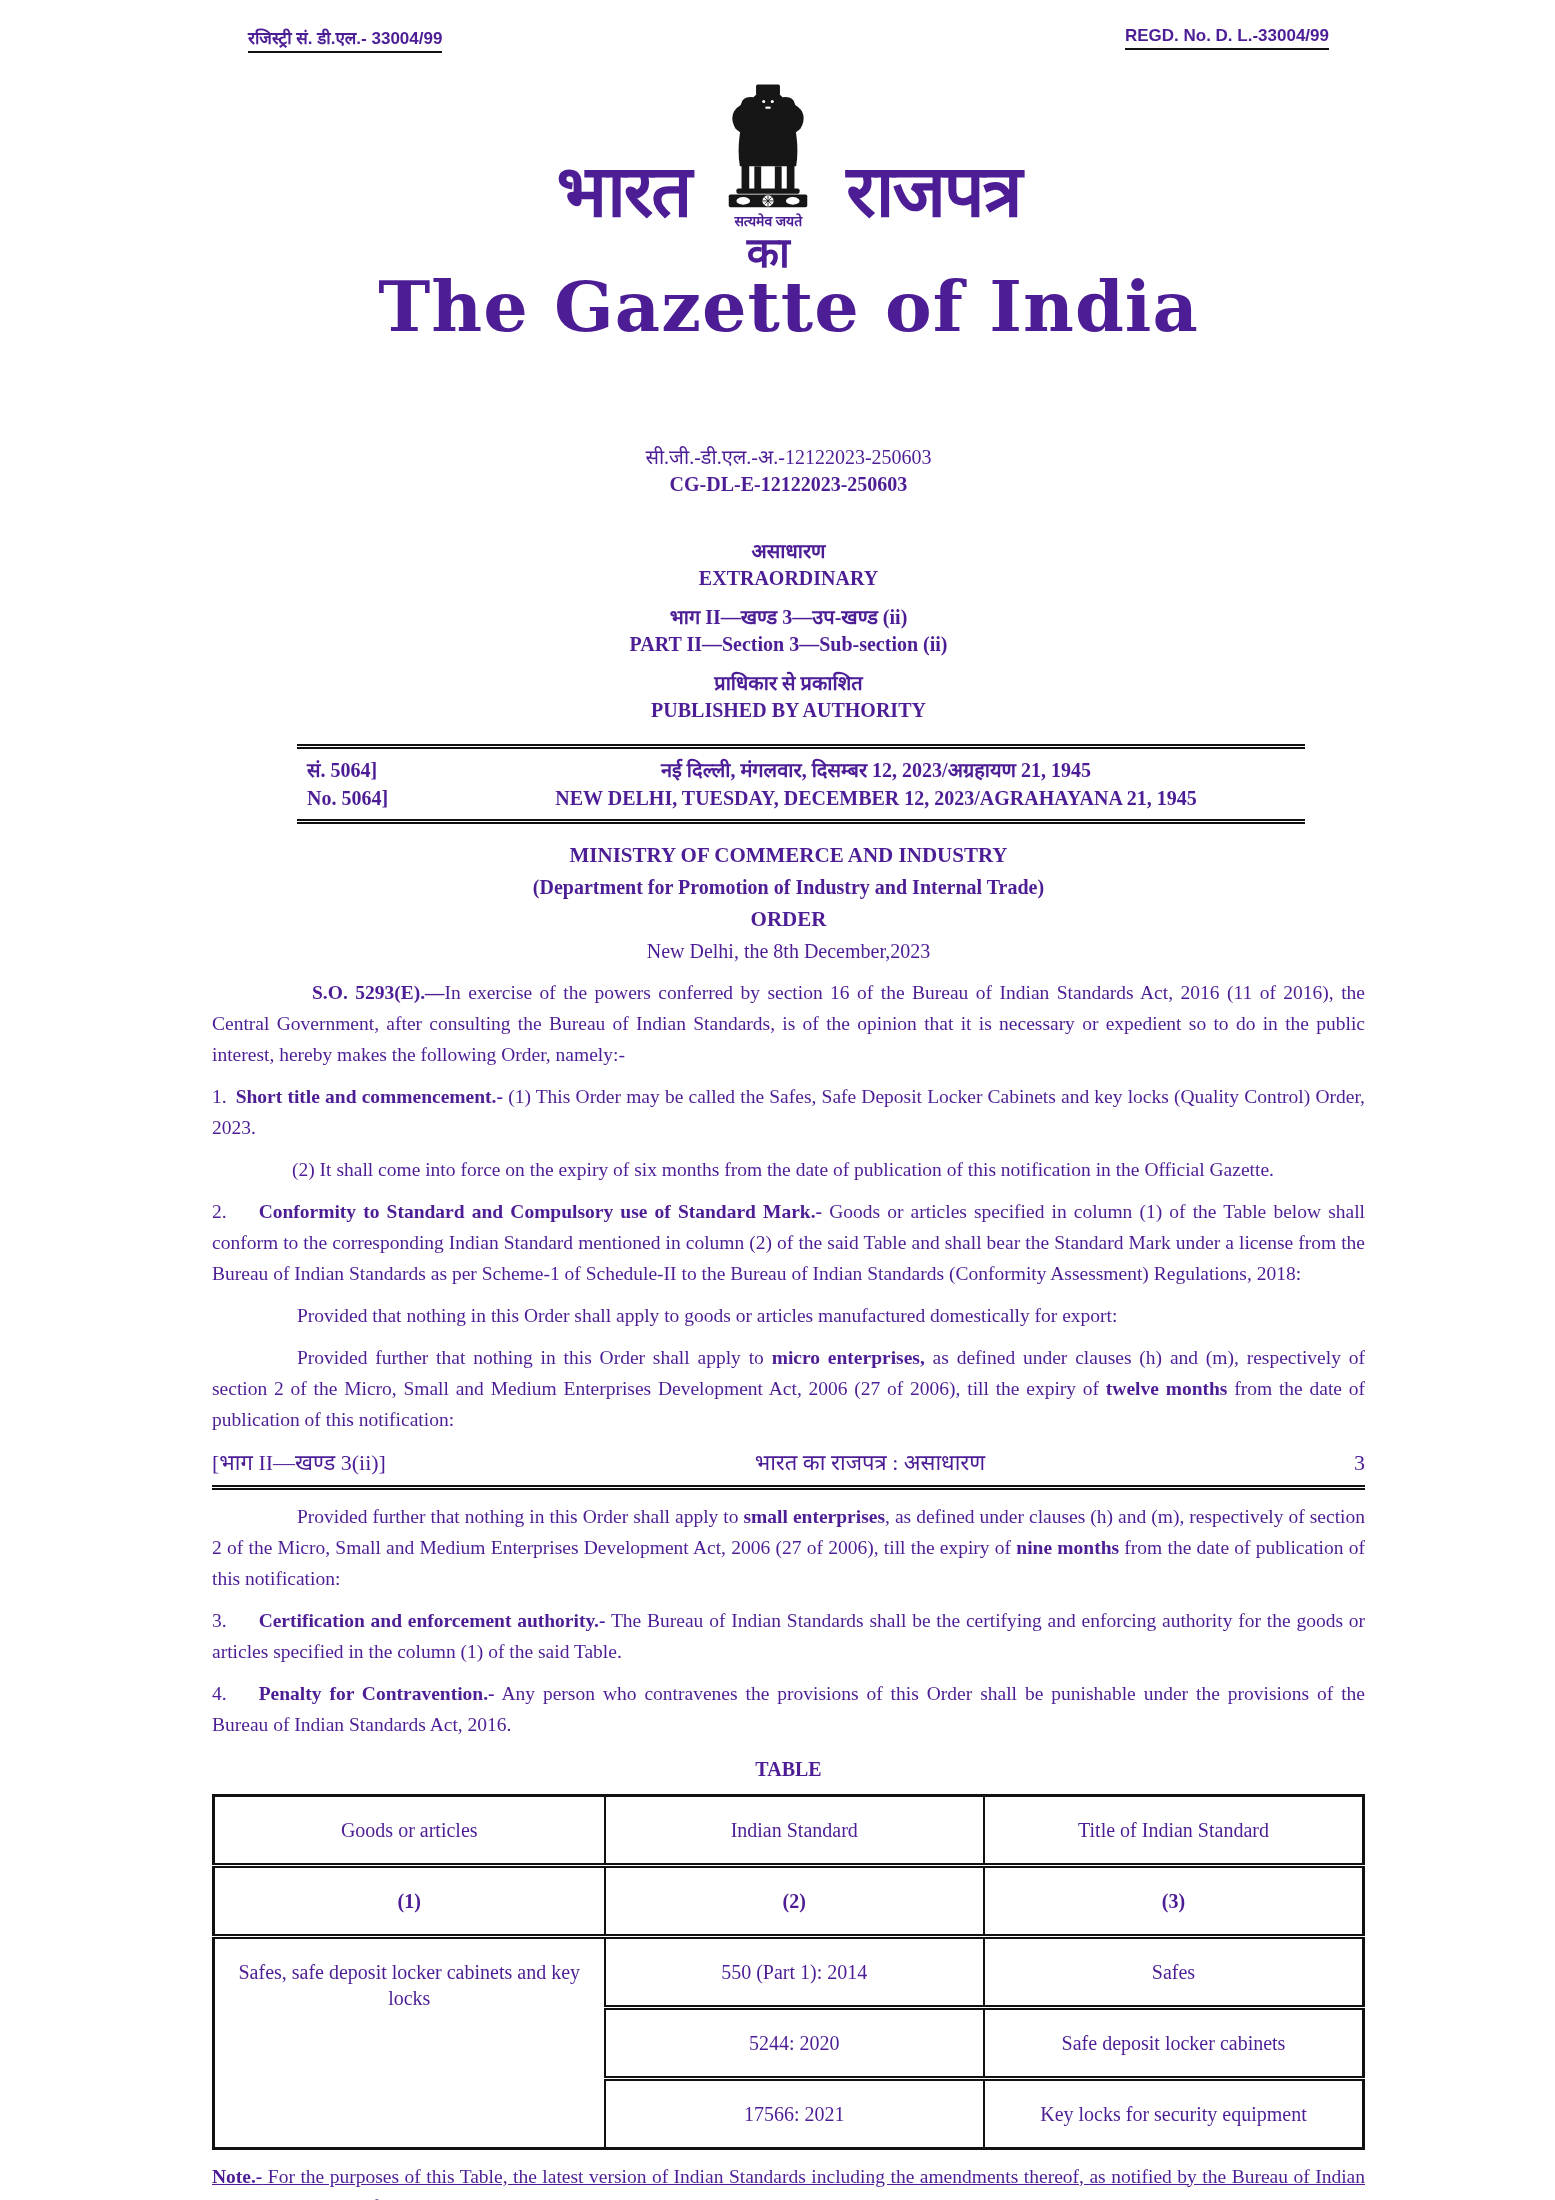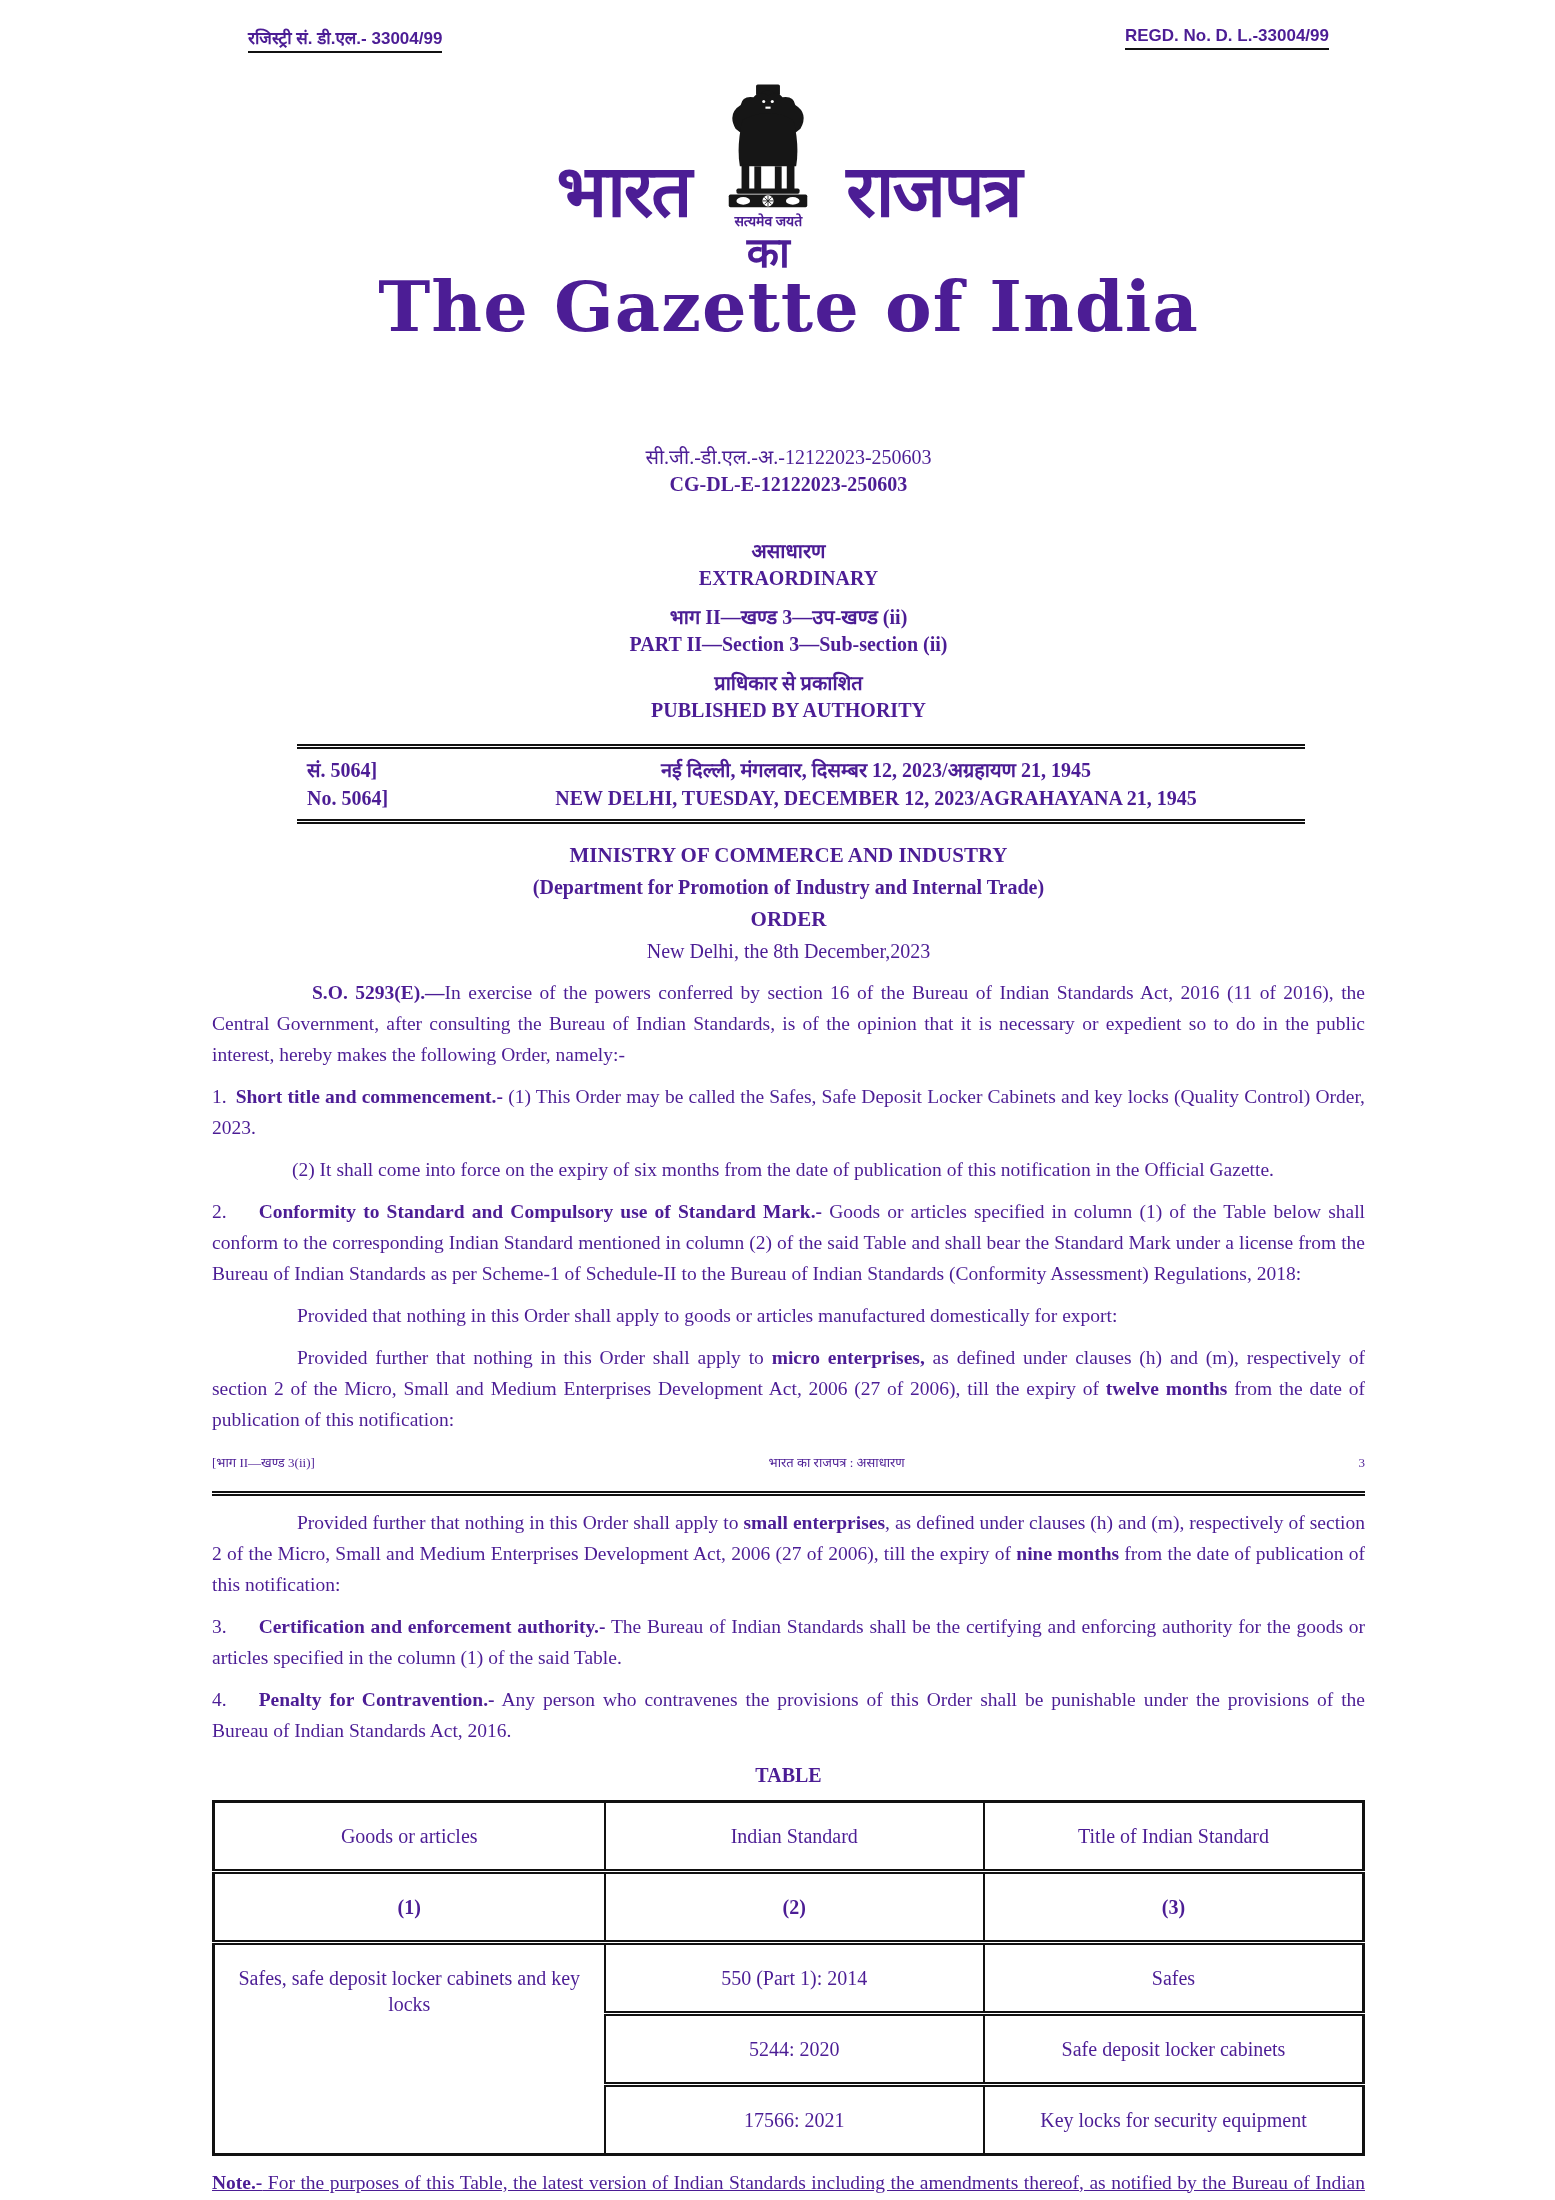--- a/index.html
+++ b/index.html
@@ -46,22 +46,22 @@
   .ministry .l4{margin-top:5px;}
   
   .body-text{margin-top:12px;font-size:19.5px;line-height:31px;text-align:justify;}
   .para{margin:11px 0 0 0;}
   .ind100{text-indent:100px;}
   .ind85{text-indent:85px;}
   .blockind{margin-left:80px;}
   .pnum{margin-right:9px;}
   .pnum-wide{margin-right:32px;}
   
-  .page-hdr{display:flex;align-items:baseline;margin-top:12px;padding-bottom:13px;
-            border-bottom:5px double #111;font-size:13px;}
+  .page-hdr{display:flex;align-items:baseline;margin-top:12px;padding-bottom:7px;
+            border-bottom:5px double #111;font-size:22px;}
   .ph-left{white-space:nowrap;}
   .ph-center{flex:1;text-align:center;}
   .ph-right{white-space:nowrap;}
   
   .table-title{text-align:center;font-weight:bold;font-size:20px;margin-top:14px;}
   table.std{width:100%;border-collapse:collapse;margin-top:9px;border:3px solid #111;}
   table.std th,table.std td{border:2px solid #111;font-weight:normal;font-size:20px;
                             text-align:center;padding:20px 8px;line-height:26px;}
   table.std th{border-bottom:5px double #111;}
   table.std tr.nums td{font-weight:bold;border-bottom:5px double #111;}

